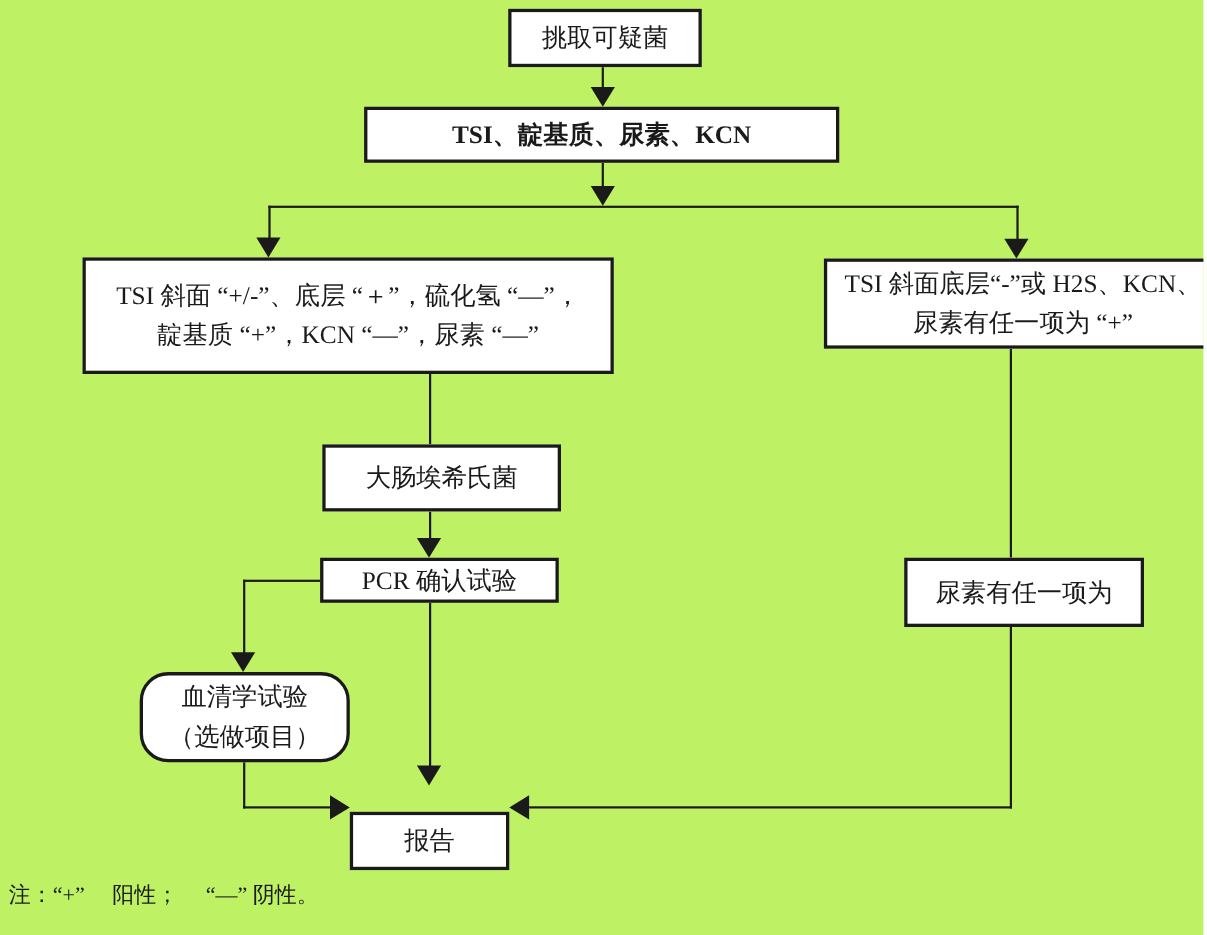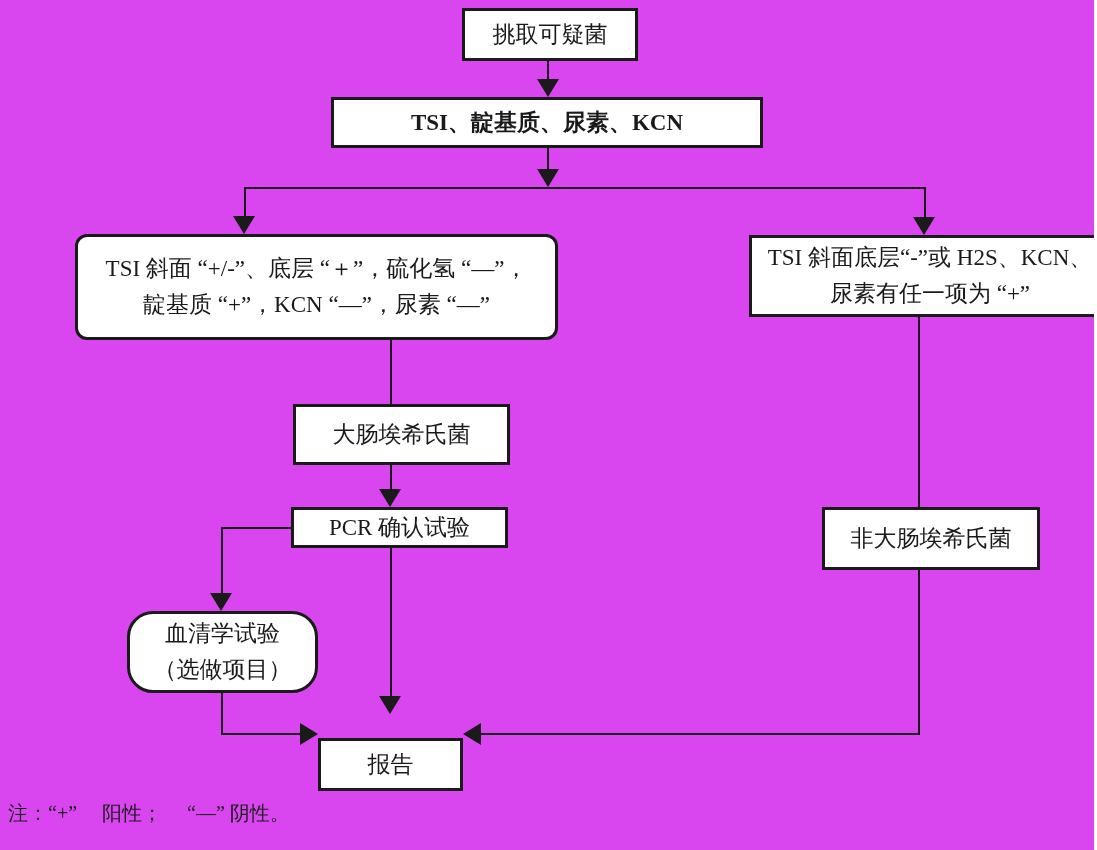--- a/index.html
+++ b/index.html
@@ -1,20 +1,20 @@
 <!DOCTYPE html>
 <html><head>
 <meta charset="utf-8">
 <style>
   html, body { margin: 0; padding: 0; background: #ffffff; }
   .canvas {
     position: relative;
     width: 1094px;
     height: 850px;
-    background: #d946ef;
+    background: #bef264;
     font-family: "Liberation Serif", "DejaVu Serif", serif;
     color: #1a1a1a;
     overflow: hidden;
   }
   .node {
     position: absolute;
     box-sizing: border-box;
     border: 3px solid #1a1a1a;
     background: #ffffff;
     display: flex;
@@ -30,21 +30,21 @@
   .vline { width: 2px; }
   .hline { height: 2px; }
   .ah { position: absolute; width: 0; height: 0; z-index: 1; }
   .ah-down  { border-left: 11px solid transparent; border-right: 11px solid transparent; border-top: 18px solid #1a1a1a; }
   .ah-right { border-top: 11px solid transparent; border-bottom: 11px solid transparent; border-left: 18px solid #1a1a1a; }
   .ah-left  { border-top: 11px solid transparent; border-bottom: 11px solid transparent; border-right: 18px solid #1a1a1a; }
 
   
   #box-pick    { left: 462px; top: 8px;   width: 176px; height: 53px; }
   #box-panel   { left: 331px; top: 97px;  width: 432px; height: 51px; font-weight: bold; }
-  #box-left    { left: 75px;  top: 234px; width: 483px; height: 106px; border-radius: 12px; }
+  #box-left    { left: 75px;  top: 234px; width: 483px; height: 106px; }
   #box-right   { left: 725px; top: 235px; width: 362px; height: 82px; margin-left: 24px; }
   #box-ecoli   { left: 293px; top: 404px; width: 217px; height: 61px; }
   #box-pcr     { left: 291px; top: 507px; width: 217px; height: 41px; }
   #box-nonecoli{ left: 822px; top: 507px; width: 218px; height: 63px; }
   #box-sero    { left: 127px; top: 611px; width: 191px; height: 82px; border-radius: 26px; }
   #box-report  { left: 318px; top: 738px; width: 145px; height: 53px; }
 
   .note {
     position: absolute;
     left: 8px;
@@ -78,21 +78,21 @@
 
   <div class="node" id="box-ecoli">
     <div>大肠埃希氏菌</div>
   </div>
 
   <div class="node" id="box-pcr">
     <div>PCR 确认试验</div>
   </div>
 
   <div class="node" id="box-nonecoli">
-    <div>非大肠埃希氏菌</div>
+    <div>尿素有任一项为</div>
   </div>
 
   <div class="node" id="box-sero">
     <div>血清学试验</div>
     <div>（选做项目）</div>
   </div>
 
   <div class="node" id="box-report">
     <div>报告</div>
   </div>

